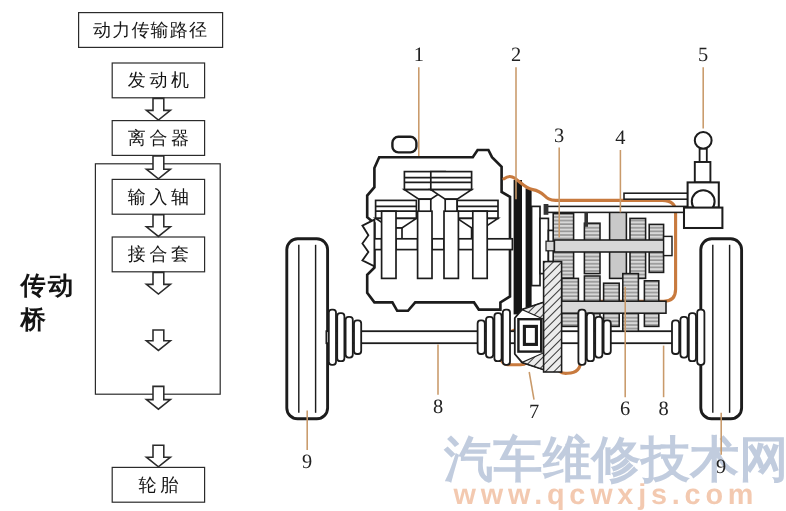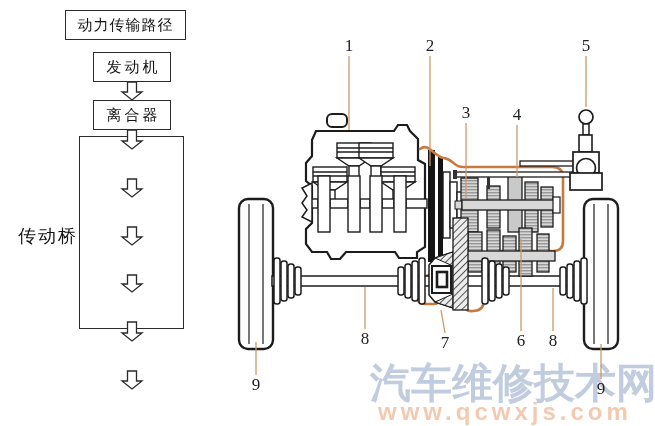--- a/index.html
+++ b/index.html
@@ -5,35 +5,38 @@
   html,body{margin:0;padding:0;background:#fff;}
   #stage{position:relative;width:655px;height:426px;background:#fff;overflow:hidden;
          font-family:"Liberation Serif",serif;}
   .fbox{position:absolute;box-sizing:border-box;border:1.6px solid #2b2b2b;background:#fff;
         display:flex;align-items:center;justify-content:center;
         font-size:15px;color:#141414;z-index:2;white-space:nowrap;}
   .fnode{left:93px;width:78px;height:30px;letter-spacing:3px;text-indent:3px;}
   .ftitle{left:65px;top:10px;width:121px;height:30px;letter-spacing:1px;}
   .fgroup{position:absolute;box-sizing:border-box;border:1.6px solid #2b2b2b;
           left:79px;top:136px;width:105px;height:193px;z-index:1;background:transparent;}
-  .fgrouplabel{position:absolute;left:17px;top:224px;width:62px;text-align:center;
-          font-size:18px;letter-spacing:2px;color:#141414;z-index:2;}
+  .fgrouplabel{position:absolute;left:17px;top:224px;width:62px;text-align:left;
+          font-size:21px;letter-spacing:2px;color:#141414;z-index:2;font-weight:bold;}
   #diagram{position:absolute;left:0;top:0;z-index:3;}
 </style>
 </head>
 <body>
 
 <div id="stage">
 
   <div class="fbox ftitle">动力传输路径</div>
   <div class="fgroup"></div>
   <div class="fgrouplabel">传动桥</div>
 
   <div class="fbox fnode" style="top:100px">离合器</div>
   <div class="fbox fnode" style="top:52px">发动机</div>
+  <div class="fbox fnode" style="top:149px">输入轴</div>
+  <div class="fbox fnode" style="top:197px">接合套</div>
+  <div class="fbox fnode" style="top:389px">轮胎</div>
 
   <svg id="diagram" width="655" height="426" viewBox="0 0 655 426">
     <defs>
       <pattern id="teeth" width="6" height="3" patternUnits="userSpaceOnUse">
         <rect width="6" height="3" fill="#d8d8d8"></rect>
         <line x1="0" y1="0.8" x2="6" y2="0.8" stroke="#7d7d7d" stroke-width="1"></line>
       </pattern>
       <pattern id="hatch" width="5" height="5" patternUnits="userSpaceOnUse" patternTransform="rotate(45)">
         <rect width="5" height="5" fill="#ececec"></rect>
         <line x1="0" y1="0" x2="0" y2="5" stroke="#2e2e2e" stroke-width="1.6"></line>

